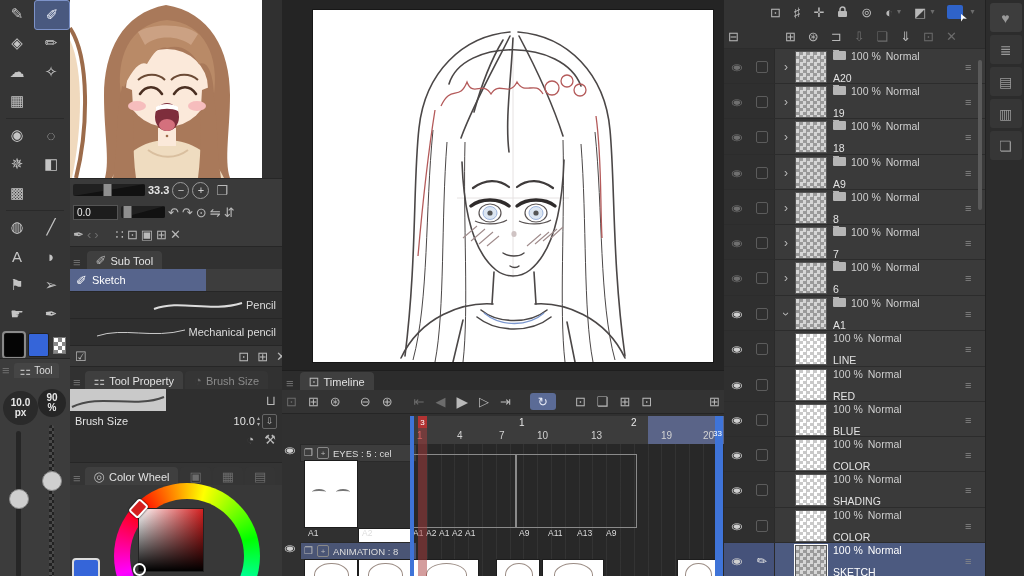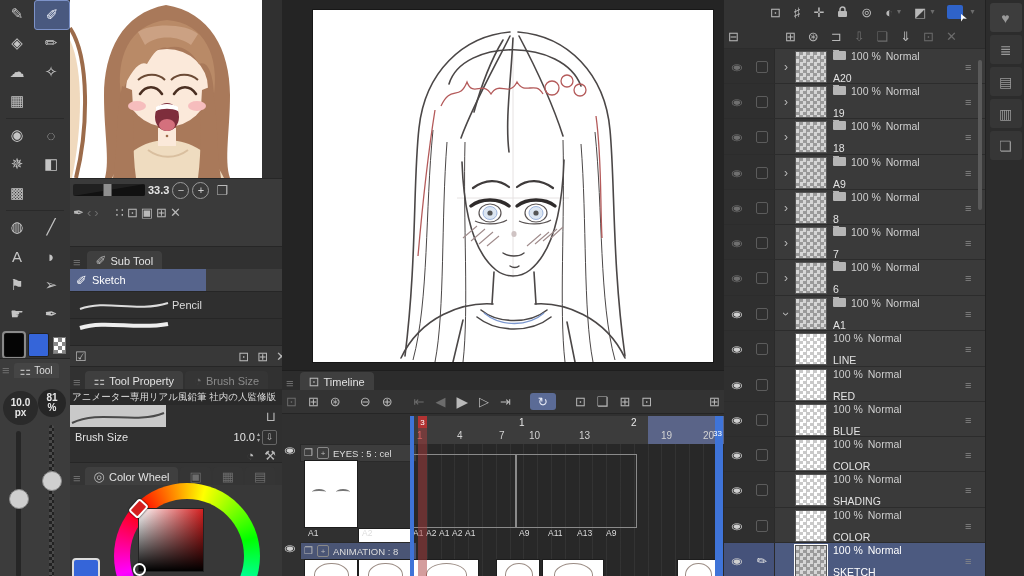--- a/index.html
+++ b/index.html
@@ -42,21 +42,21 @@
   .nval{color:#e4e4e4;font-size:11px;font-weight:bold;}
   .cbtn{width:15px;height:15px;border:1px solid #9a9a9a;border-radius:50%;display:flex;align-items:center;justify-content:center;font-size:11px;color:#cfcfcf;}
   .nbox{width:40px;height:13px;background:#1d1d1d;border:1px solid #555;color:#eee;font-size:10px;display:flex;align-items:center;padding-left:3px;}
 
   .panel-tabs{display:flex;align-items:flex-end;gap:2px;height:22px;background:#313131;padding-left:3px;border-top:1px solid #262626;}
   .ptab{background:#3f3f3f;border-radius:4px 4px 0 0;padding:3px 9px 2px;font-size:11px;color:#e2e2e2;display:flex;gap:4px;align-items:center;}
   .ptab.off{background:#353535;color:#8a8a8a;}
   #subtool{position:absolute;left:0;top:246px;width:212px;height:120px;background:#2f2f2f;}
   .st-sel{height:22px;display:flex;align-items:center;background:#3d3d3d;}
   .st-sel-in{width:130px;height:100%;background:#56648c;display:flex;align-items:center;gap:5px;padding-left:6px;color:#fff;}
-  .brush-row{height:26px;display:flex;align-items:center;justify-content:flex-start;border-top:1px solid #262626;padding:0 6px;color:#ddd;}
+  .brush-row{height:26px;display:flex;align-items:center;justify-content:flex-end;border-top:1px solid #262626;padding:0 6px;color:#ddd;}
   .st-foot{position:absolute;left:0;bottom:0;width:212px;height:20px;background:#383838;border-top:1px solid #262626;display:flex;align-items:center;padding:0 5px;gap:8px;}
 
   #toolprop{position:absolute;left:0;top:366px;width:212px;height:96px;background:#2f2f2f;}
   .jp{font-size:9.5px;color:#ddd;background:#2a2a2a;height:16px;display:flex;align-items:center;padding:0 2px;white-space:nowrap;overflow:hidden;}
   .stroke-prev{display:flex;height:22px;}
   .stroke-l{width:96px;background:#c9c9c9;}
   .bs-row{display:flex;align-items:center;justify-content:space-between;height:20px;padding:0 5px;color:#e3e3e3;}
   .bs-ctrl{display:flex;align-items:center;gap:2px;}
   .updn{display:flex;flex-direction:column;font-size:6px;color:#aaa;line-height:1;}
   .tp-foot{display:flex;justify-content:flex-end;gap:10px;padding-right:6px;height:16px;align-items:center;}
@@ -246,21 +246,21 @@
       <span class="q-tab">
           <span class="ic">⚏</span>
           <span>Tool</span>
         </span>
     </div>
     <div class="bubble" style="left:3px;top:32px;width:35px;height:34px;">
       <span>10.0</span>
       <span>px</span>
     </div>
     <div class="bubble" style="left:38px;top:30px;width:28px;height:28px;background:#262626;">
-      <span>81</span>
+      <span>90</span>
       <span>%</span>
     </div>
     <div class="vtrack" style="left:16px;top:72px;height:146px;"></div>
     <div class="vthumb" style="left:9px;top:130px;"></div>
     <div class="vtrack tex" style="left:49px;top:66px;height:152px;"></div>
     <div class="vthumb" style="left:42px;top:112px;"></div>
 
   </div>
 
   <div id="midcol" class="abs">
@@ -301,20 +301,44 @@
             <span>−</span>
           </span>
         <span class="cbtn">
             <span>+</span>
           </span>
         <span class="ic" style="margin-left:4px;">
             <span>❐</span>
           </span>
       </div>
       <div class="nrow">
+        <span class="nbox">
+            <span>0.0</span>
+          </span>
+        <div class="nslider" style="width:44px;">
+            <div class="nramp"></div>
+            <div class="nthumb" style="left:2px;"></div>
+          </div>
+        <span class="ic">
+            <span>↶</span>
+          </span>
+        <span class="ic">
+            <span>↷</span>
+          </span>
+        <span class="ic">
+            <span>⊙</span>
+          </span>
+        <span class="ic">
+            <span>⇋</span>
+          </span>
+        <span class="ic">
+            <span>⇵</span>
+          </span>
+      </div>
+      <div class="nrow">
         <span class="ic">
             <span>✒</span>
           </span>
         <span class="ic dim">‹</span>
         <span class="ic dim">›</span>
         <span class="ic" style="margin-left:14px;">
             <span>∷</span>
           </span>
         <span class="ic">
             <span>⊡</span>
@@ -344,20 +368,26 @@
           <span class="ic" style="color:#fff;">✐</span>
           <span>Sketch</span>
         </div>
       </div>
       <div class="brush-row">
         <svg width="96" height="16" viewBox="0 0 96 16">
             <path d="M4 12 C30 2 60 16 92 6" stroke="#ddd" stroke-width="2" fill="none"></path>
           </svg>
         <span>Pencil</span>
       </div>
+      <div class="brush-row">
+        <svg width="96" height="16" viewBox="0 0 96 16">
+            <path d="M4 12 C30 3 60 15 92 6" stroke="#ccc" stroke-width="1" fill="none"></path>
+          </svg>
+        <span>Mechanical pencil</span>
+      </div>
       <div class="brush-row" style="height:12px;">
         <svg width="96" height="10" viewBox="0 0 96 10">
             <path d="M4 8 C30 0 60 10 92 4" stroke="#eee" stroke-width="4" fill="none"></path>
           </svg>
       </div>
       <div class="st-foot">
         <span class="ic">☑</span>
         <span style="flex:1;"></span>
         <span class="ic">⊡</span>
         <span class="ic">⊞</span>
@@ -370,23 +400,20 @@
         <span class="ic dim" style="margin-right:2px;">≡</span>
         <span class="ptab">
             <span class="ic">⚏</span>
             <span>Tool Property</span>
           </span>
         <span class="ptab off">
             <span class="ic dim">◔</span>
             <span>Brush Size</span>
           </span>
       </div>
-      <div class="jp">
-          <span>アニメーター専用リアル風鉛筆 社内の人監修版</span>
-        </div>
       <div class="stroke-prev">
         <div class="stroke-l">
           <svg width="96" height="22" viewBox="0 0 96 22">
               <path d="M2 18 C30 4 64 20 94 8" stroke="#4a4a4a" stroke-width="2" fill="none"></path>
             </svg>
         </div>
         <div style="flex:1;display:flex;align-items:center;justify-content:flex-end;padding-right:6px;">
           <span class="ic">⊔</span>
         </div>
       </div>
@@ -533,22 +560,22 @@
     </div>
 
 
     <div class="ruler">
       <div class="band"></div>
       <span class="rsec" style="left:106px;">1</span>
       <span class="rsec" style="left:218px;">2</span>
       <span class="rnum" style="left:4px;color:#ff8585;">1</span>
       <span class="rnum" style="left:44px;">4</span>
       <span class="rnum" style="left:86px;">7</span>
-      <span class="rnum" style="left:116px;">10</span>
-      <span class="rnum" style="left:166px;">13</span>
+      <span class="rnum" style="left:124px;">10</span>
+      <span class="rnum" style="left:178px;">13</span>
       <span class="rnum" style="left:207px;margin-top:22px;">16</span>
       <span class="rnum" style="left:248px;">19</span>
       <span class="rnum" style="left:290px;">20</span>
     </div>
 
     <div class="tracks">
       <div class="frames-bg"></div>
 
       <span class="ic" style="position:absolute;left:4px;top:2px;">
           <span class="eye">◉</span>

